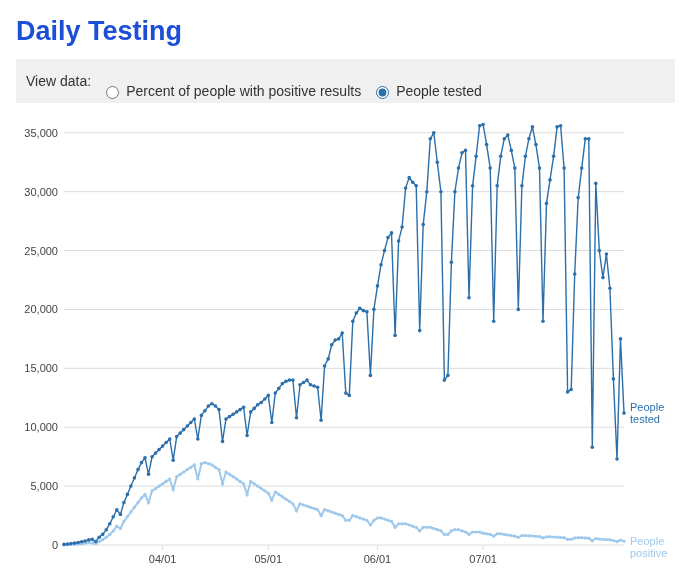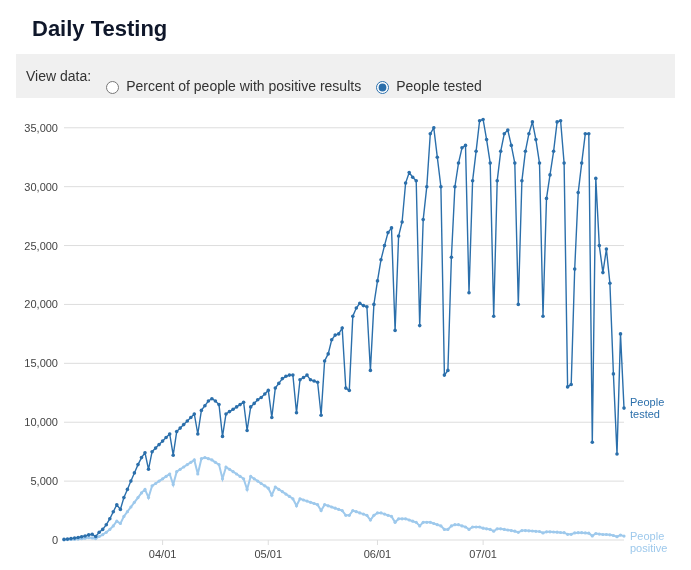--- a/index.html
+++ b/index.html
@@ -5,24 +5,24 @@
   * { box-sizing: border-box; }
   body {
     margin: 0;
     padding: 16px;
     font-family: Arial, Helvetica, sans-serif;
     background: #fff;
     color: #222;
     width: 691px;
   }
   h1.title {
-    font-size: 22px;
+    font-size: 27px;
     font-weight: bold;
-    margin: 0 0 12px 16px;
-    color: #0f172a;
+    margin: 0 0 12px 0;
+    color: #1d4ed8;
   }
   .controls {
     background: #f0f0f0;
     padding: 4px 10px;
     font-size: 14px;
     color: #333;
     display: flex;
     align-items: center;
     gap: 10px;
     margin-bottom: 10px;

